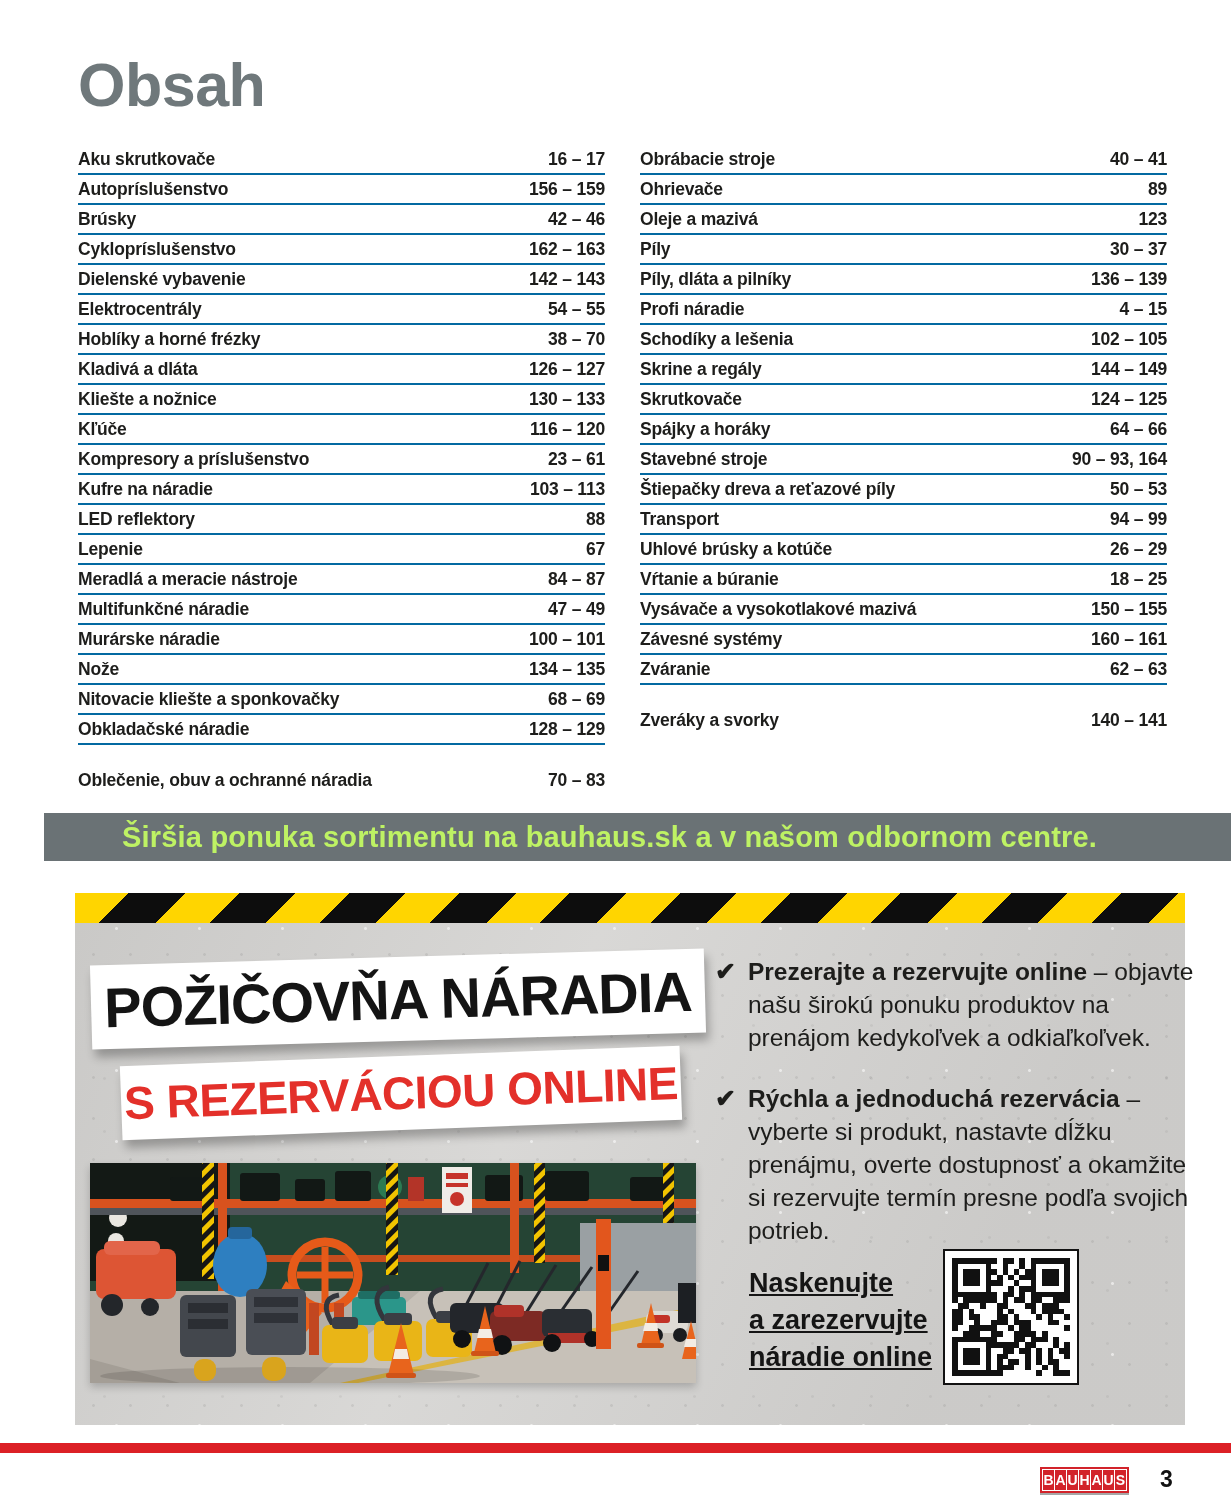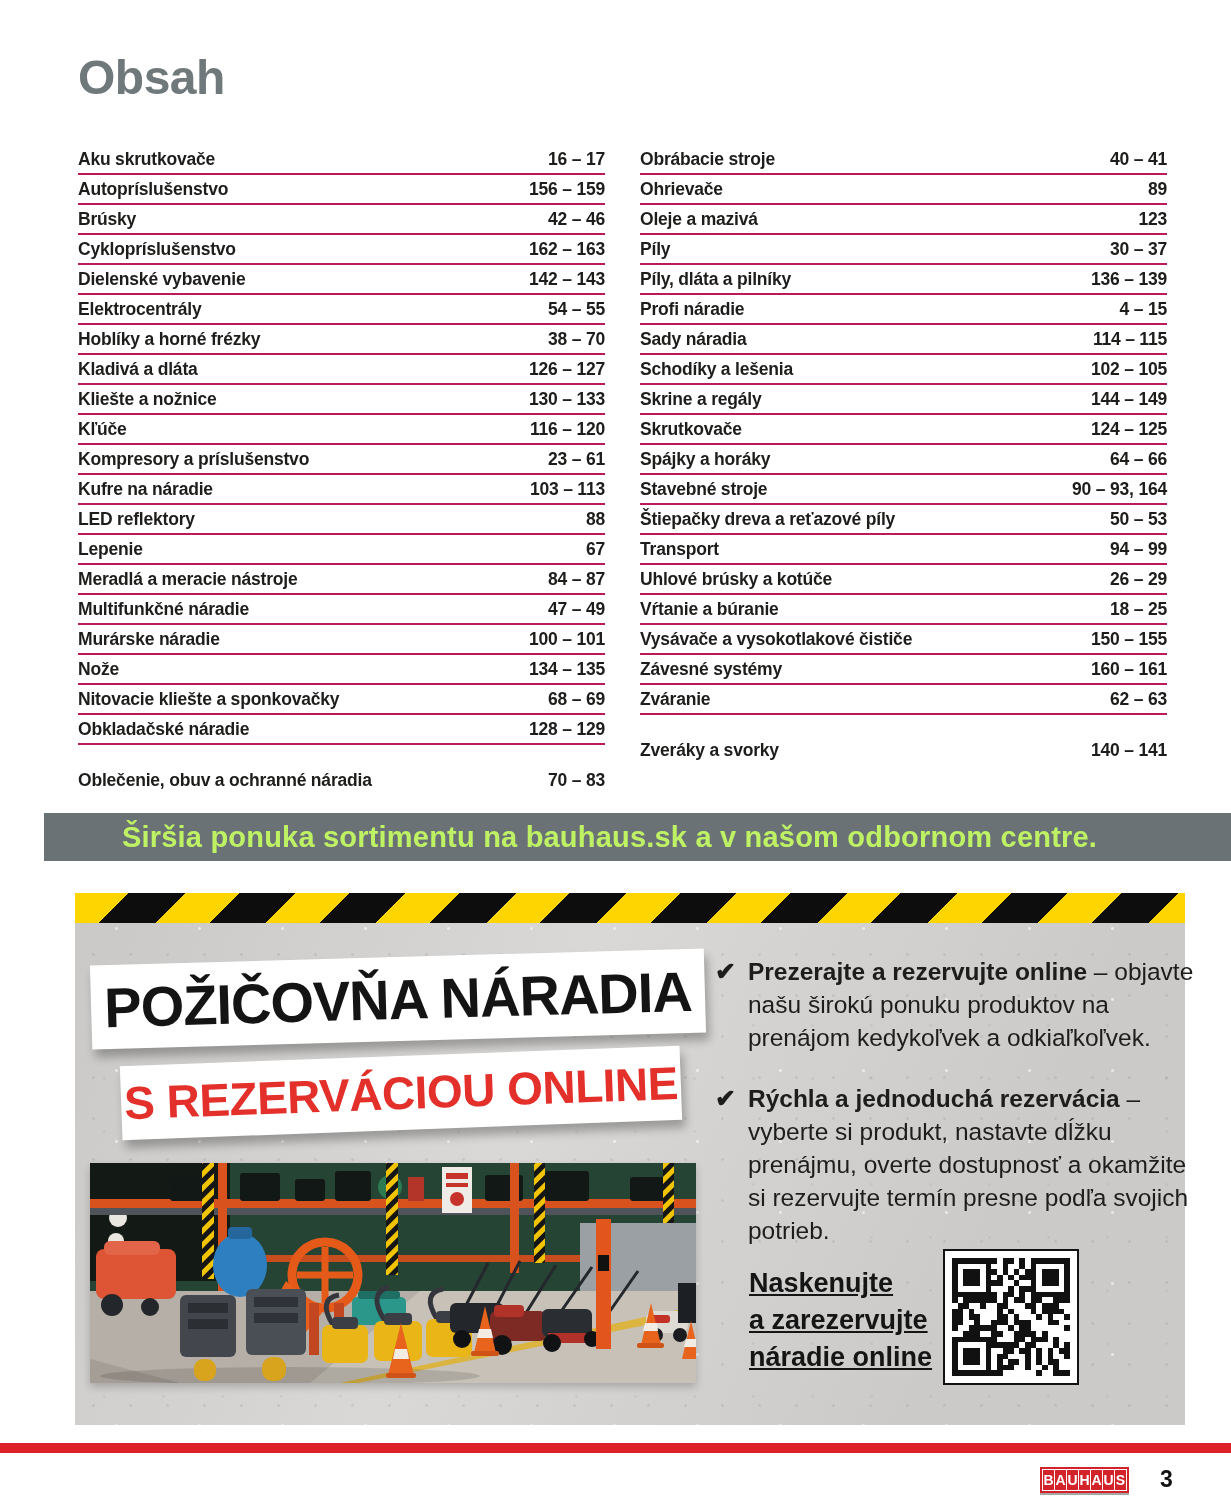--- a/index.html
+++ b/index.html
@@ -1,27 +1,27 @@
 <!DOCTYPE html>
 <html><head>
 <meta charset="utf-8">
 <style>
   html,body{margin:0;padding:0;background:#fff;}
   .page{position:relative;width:1231px;height:1502px;background:#fff;overflow:hidden;
         font-family:"Liberation Sans",sans-serif;color:#1d1d1b;}
 
   
-  .title{position:absolute;left:78px;top:50px;margin:0;font-size:48px;font-weight:bold;
+  .title{position:absolute;left:78px;top:50px;margin:0;font-size:61px;font-weight:bold;
          color:#6f787b;letter-spacing:-0.5px;}
 
   
   .toc{position:absolute;left:78px;top:145px;width:1089px;display:flex;justify-content:space-between;}
   .toc-col{width:527px;}
   .toc-row{display:flex;justify-content:space-between;align-items:center;height:30px;
-           box-sizing:border-box;border-bottom:2px solid #be185d;font-weight:bold;
+           box-sizing:border-box;border-bottom:2px solid #0369a1;font-weight:bold;
            font-size:17.5px;letter-spacing:-0.2px;}
   .toc-row:last-child{border-bottom:none;margin-top:20px;}
   .toc-label,.toc-pages{white-space:nowrap;}
 
   
   .banner{position:absolute;left:0;top:813px;width:1231px;height:48px;background:#6a7275;
           color:#bef264;font-weight:bold;font-size:29px;line-height:48px;padding-left:78px;
           box-sizing:border-box;letter-spacing:0.2px;margin-left:44px;}
 
   
@@ -181,24 +181,20 @@
         </div>
         <div class="toc-row">
           <span class="toc-label">Píly, dláta a pilníky</span>
           <span class="toc-pages">136 – 139</span>
         </div>
         <div class="toc-row">
           <span class="toc-label">Profi náradie</span>
           <span class="toc-pages">4 – 15</span>
         </div>
         <div class="toc-row">
-          <span class="toc-label">Sady náradia</span>
-          <span class="toc-pages">114 – 115</span>
-        </div>
-        <div class="toc-row">
           <span class="toc-label">Schodíky a lešenia</span>
           <span class="toc-pages">102 – 105</span>
         </div>
         <div class="toc-row">
           <span class="toc-label">Skrine a regály</span>
           <span class="toc-pages">144 – 149</span>
         </div>
         <div class="toc-row">
           <span class="toc-label">Skrutkovače</span>
           <span class="toc-pages">124 – 125</span>
@@ -221,21 +217,21 @@
         </div>
         <div class="toc-row">
           <span class="toc-label">Uhlové brúsky a kotúče</span>
           <span class="toc-pages">26 – 29</span>
         </div>
         <div class="toc-row">
           <span class="toc-label">Vŕtanie a búranie</span>
           <span class="toc-pages">18 – 25</span>
         </div>
         <div class="toc-row">
-          <span class="toc-label">Vysávače a vysokotlakové čističe</span>
+          <span class="toc-label">Vysávače a vysokotlakové mazivá</span>
           <span class="toc-pages">150 – 155</span>
         </div>
         <div class="toc-row">
           <span class="toc-label">Závesné systémy</span>
           <span class="toc-pages">160 – 161</span>
         </div>
         <div class="toc-row">
           <span class="toc-label">Zváranie</span>
           <span class="toc-pages">62 – 63</span>
         </div>

